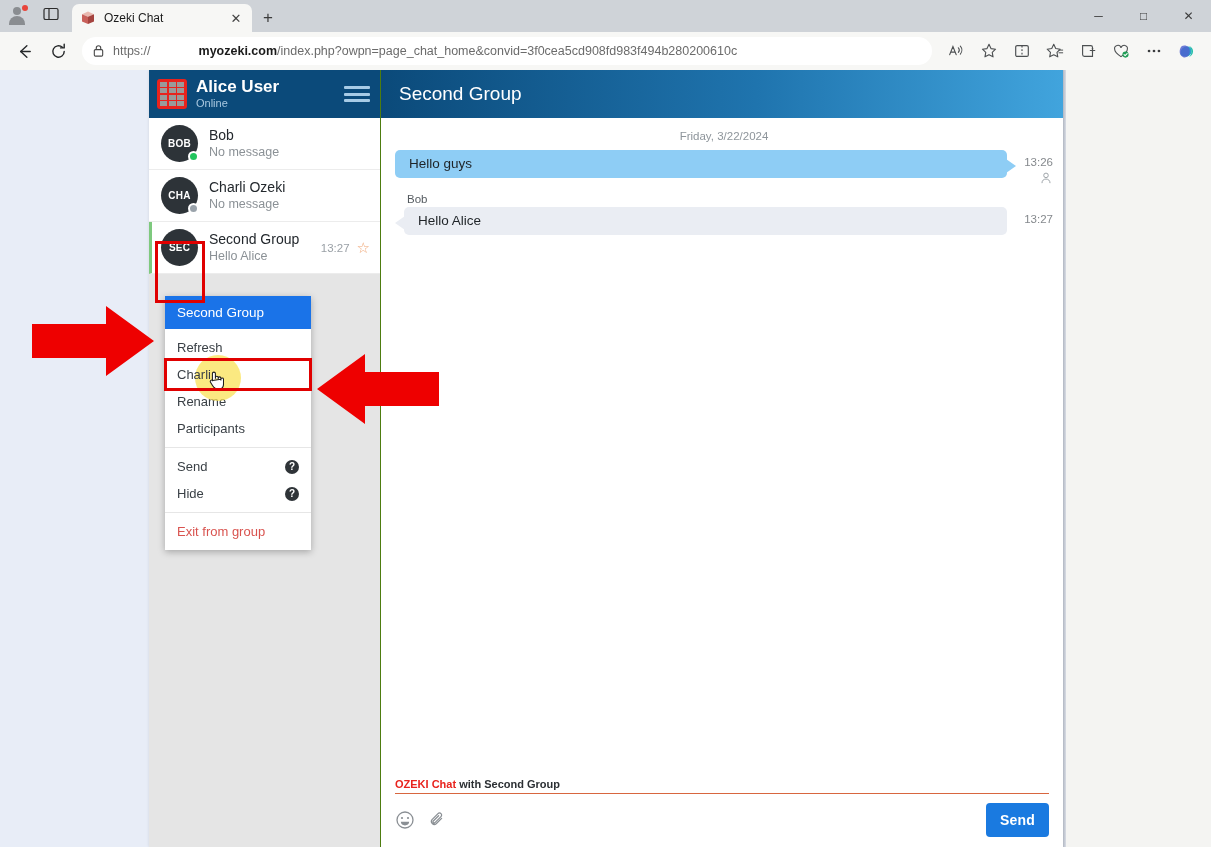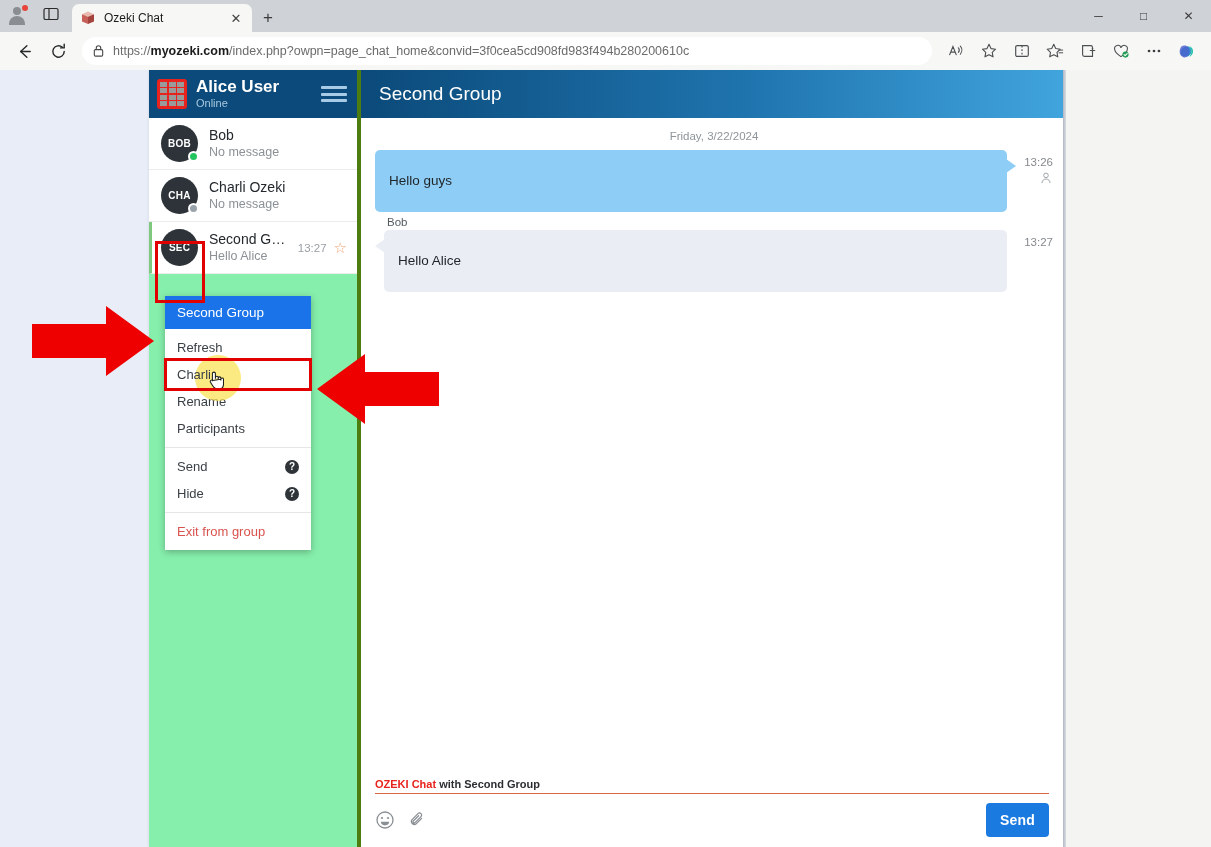--- a/index.html
+++ b/index.html
@@ -73,21 +73,21 @@
     width: 32px; height: 30px; display: flex; align-items: center;
     justify-content: center; color: #28292a; border-radius: 4px;
   }
   .addressbar {
     flex: 1 1 auto; height: 28px; background: #ffffff; border-radius: 14px;
     display: flex; align-items: center; padding: 0 10px; gap: 8px;
     margin: 0 6px;
   }
   .url-text { font-size: 12.5px; color: #6b6b6b; white-space: nowrap;
               overflow: hidden; }
-  .url-text b { color: #1b1b1b; font-weight: 600; }
+  .url-text b { color: #1b1b1b; font-weight: 600; padding-left: 48px; }
   .tb-right { display: flex; align-items: center; gap: 1px; }
 
   
   .viewport {
     position: absolute; left: 0; top: 70px; width: 1211px; height: 777px;
     background: #f4f4f2; overflow: hidden;
   }
   .page-bg {
     position: absolute; left: 0; top: 0; width: 1063px; height: 777px;
     background: #e8edf7;
@@ -99,22 +99,22 @@
 
   
   .app {
     position: absolute; left: 149px; top: 0px; width: 914px; height: 777px;
     display: flex; background: #ffffff;
     box-shadow: 0 0 3px rgba(0,0,0,0.10);
   }
 
   
   .sidebar {
-    width: 212px; height: 100%; background: #86efac;
-    border-right: 4px solid #4d7c0f; position: relative;
+    width: 232px; height: 100%; background: #e5e5e5;
+    border-right: 1px solid #4d7c0f; position: relative;
   }
   .sb-header {
     height: 48px; background: #0b4a7a; display: flex; align-items: center;
     padding: 0 10px 0 8px; gap: 9px;
   }
   .ozeki-logo {
     width: 30px; height: 30px; background: #e8231d; border-radius: 3px;
     padding: 3px; flex: 0 0 auto; position: relative;
   }
   .logo-grid {
@@ -212,21 +212,21 @@
   .chat-body { flex: 1 1 auto; padding: 12px 10px 0 14px;
                overflow: hidden; position: relative; }
   .datesep { text-align: center; font-size: 11.5px; color: #8e959b;
              margin-bottom: 8px; }
 
   .msgrow { display: flex; align-items: flex-start; margin-bottom: 2px; }
   .msgrow .bubble-wrap { flex: 1 1 auto; min-width: 0; position: relative; }
   .sender-name { font-size: 11.5px; color: #555b60; margin: 4px 0 2px 12px; }
 
   .bubble {
-    padding: 22px 14px; font-size: 13.5px; color: #1f2428;
+    padding: 5px 14px; font-size: 13.5px; color: #1f2428;
     position: relative; line-height: 1.35;
   }
   .bubble.out { background: #8ecdf5; border-radius: 5px; }
   .bubble.in  { background: #eaedf3; border-radius: 5px; margin-left: 9px; }
   .tail-out {
     position: absolute; right: -9px; top: 9px; width: 0; height: 0;
     border-top: 7px solid transparent; border-bottom: 7px solid transparent;
     border-left: 10px solid #8ecdf5;
   }
   .tail-in {

